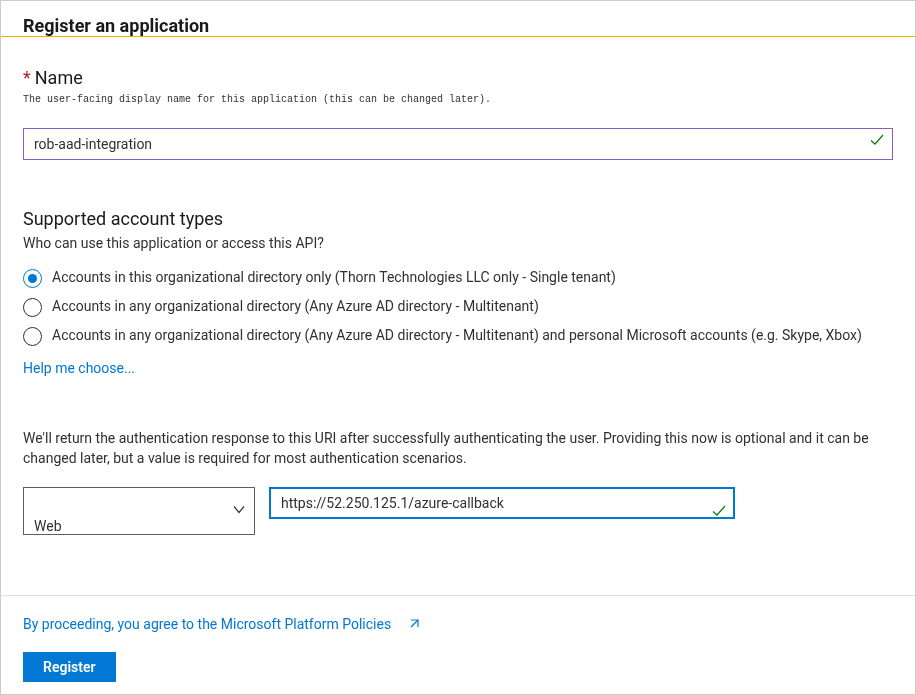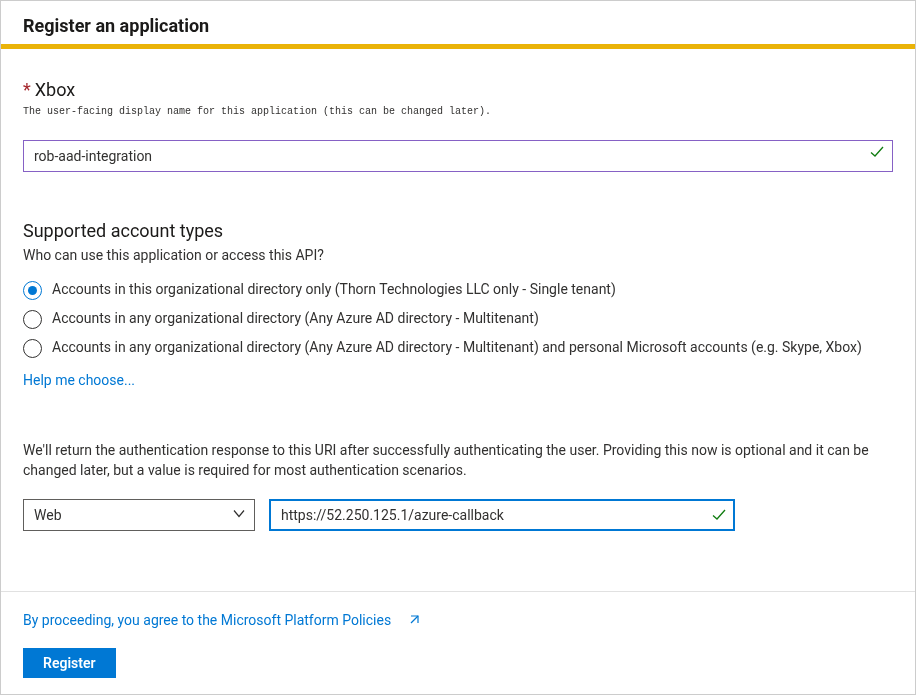--- a/index.html
+++ b/index.html
@@ -6,22 +6,22 @@
   body {
     font-family: "Segoe UI", -apple-system, BlinkMacSystemFont, Roboto, "Helvetica Neue", sans-serif;
     font-size: 14px;
     color: #323130;
     background: #fff;
     width: 916px;
     height: 695px;
     border: 1px solid #ccc;
   }
   .header {
-    padding: 14px 22px 8px 22px;
-    border-bottom: 5px solid #eab308;
+    padding: 14px 22px 0 22px;
+    border-bottom: 1px solid #eab308;
   }
   .header h1 {
     font-size: 18px;
     font-weight: 700;
     color: #1b1a19;
   }
   .content {
     padding: 30px 22px 16px 22px;
   }
   .field-label {
@@ -116,25 +116,25 @@
     margin-bottom: 18px;
     margin-top: 8px;
   }
   .redirect-row {
     display: flex;
     gap: 14px;
   }
   .platform-select {
     position: relative;
     width: 232px;
-    height: 32px;
+    height: 48px;
     border: 1px solid #605e5c;
     display: flex;
     align-items: flex-end;
-    padding: 7px 10px;
+    padding: 0 10px;
     cursor: pointer;
   }
   .platform-select .chevron {
     position: absolute;
     right: 8px;
     top: 50%;
     transform: translateY(-50%);
   }
   .uri-input-wrap {
     position: relative;
@@ -181,21 +181,21 @@
 </head>
 <body>
 
 <div class="header">
   <h1>Register an application</h1>
 </div>
 
 <div class="content">
 
   <div class="field-label">
-    <span class="required-asterisk">*</span><span>Xbox</span>
+    <span class="required-asterisk">*</span><span>Name</span>
   </div>
   <div class="field-desc">The user-facing display name for this application (this can be changed later).</div>
   <div class="name-input-wrap">
     <input class="name-input" type="text" value="rob-aad-integration" style="">
     <span class="check-icon">
       <svg viewBox="0 0 16 16" width="16" height="16">
           <path d="M2 8.5 L6 12 L14 3" stroke="#107c10" stroke-width="1.3" fill="none"></path>
         </svg>
     </span>
   </div>

